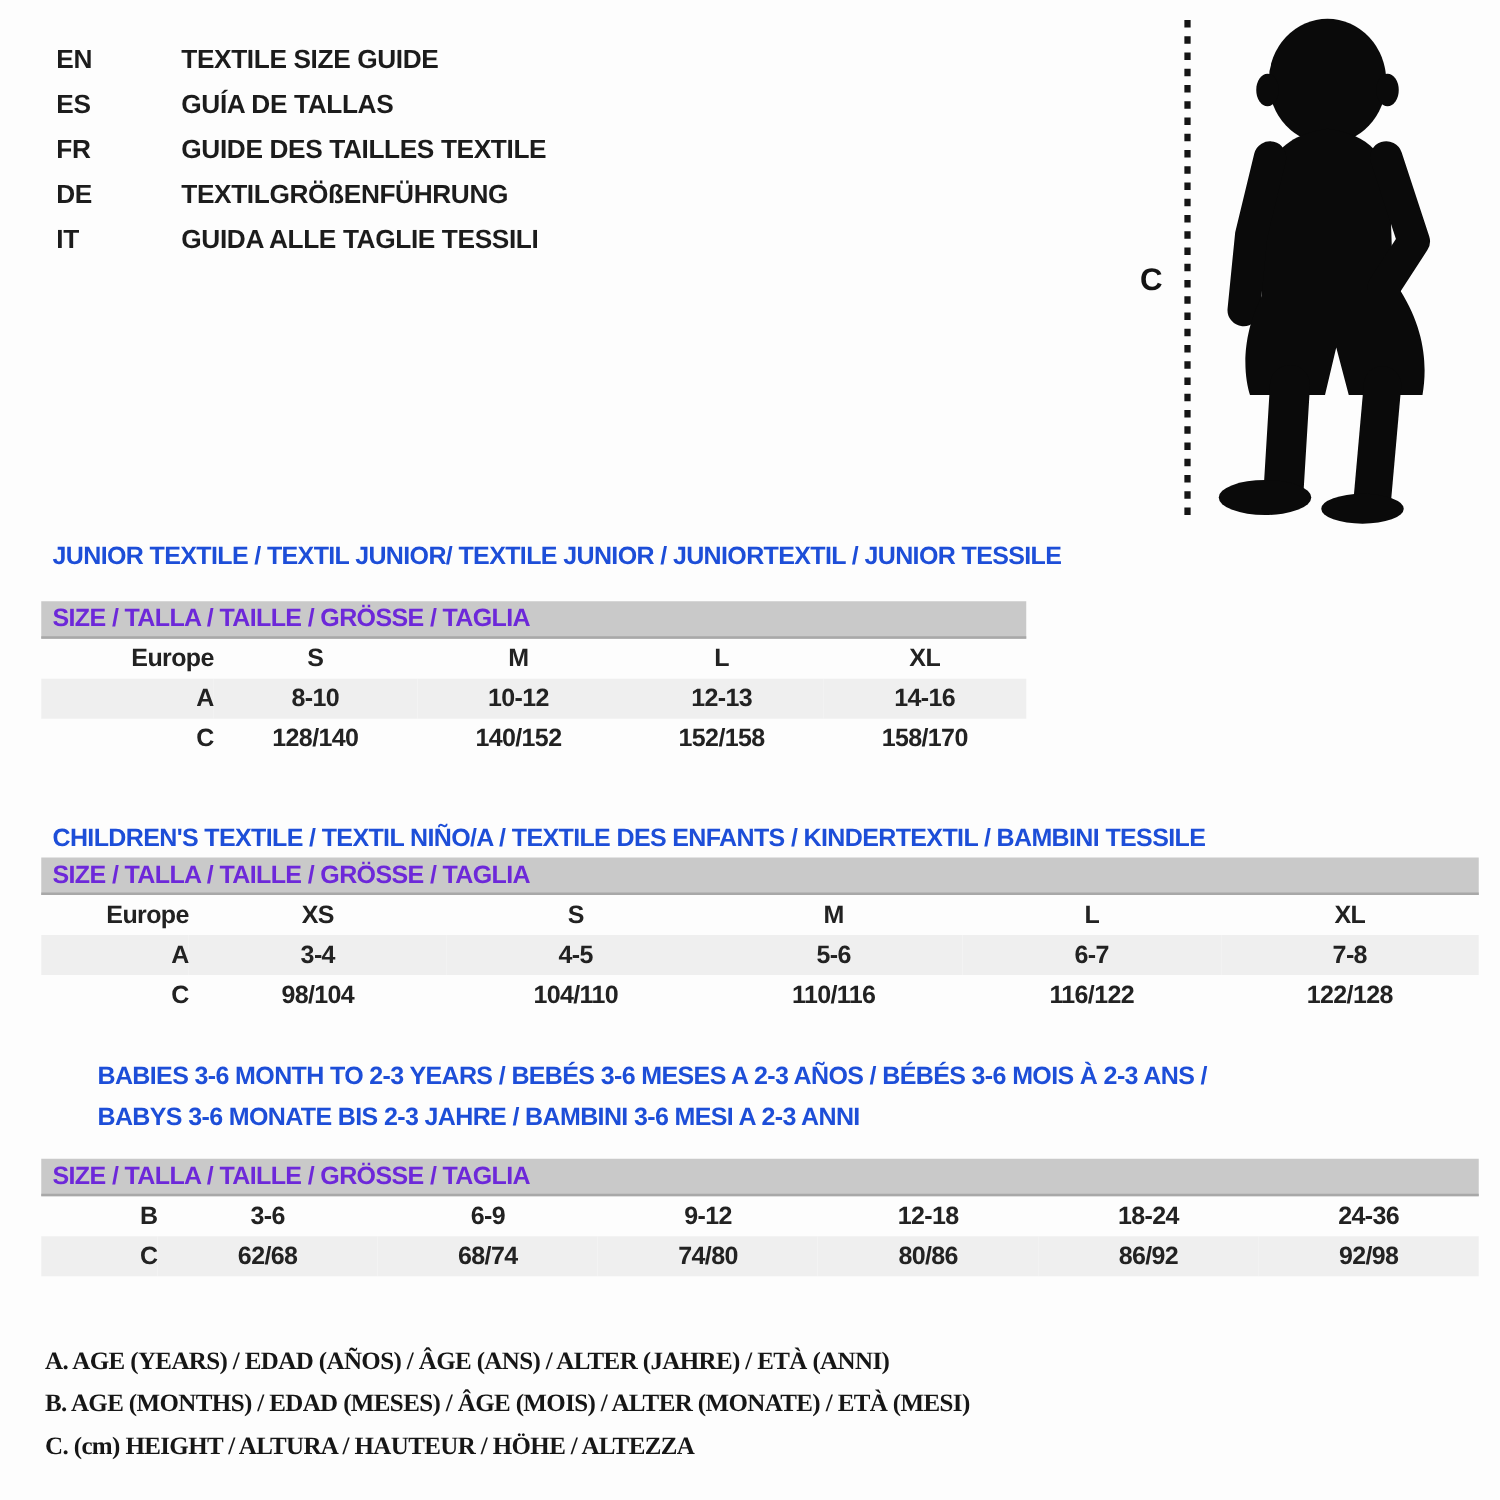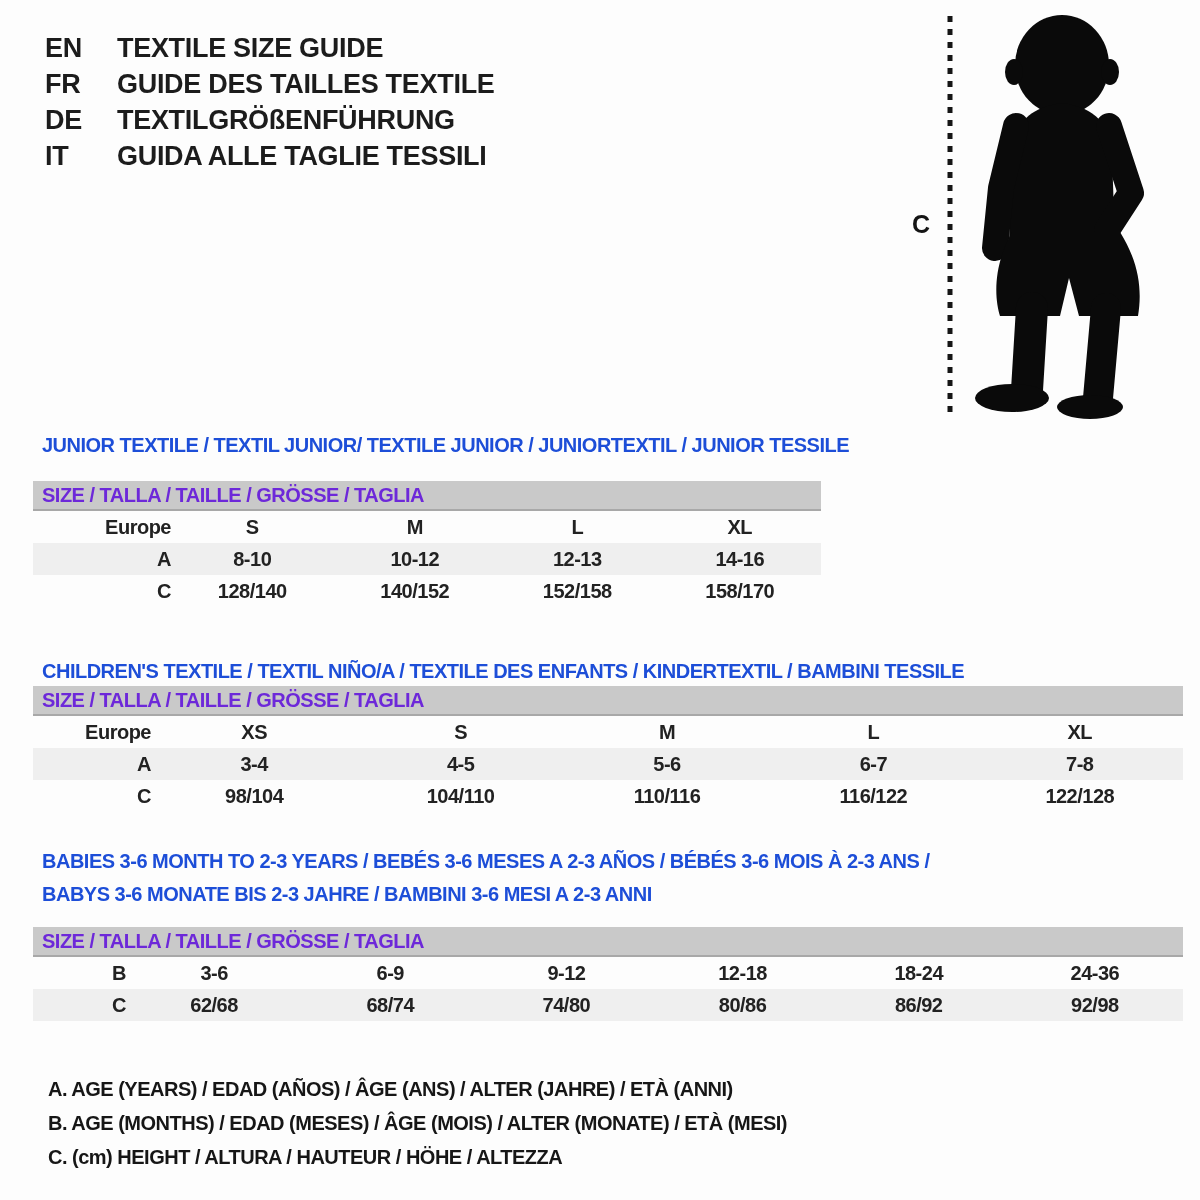--- a/index.html
+++ b/index.html
@@ -7,21 +7,21 @@
     width:1200px;height:1200px;position:relative;
     background:#fdfdfd;
     font-family:"Liberation Sans",sans-serif;
     font-weight:700;
     color:#1c1c1c;
     letter-spacing:-0.3px;
     overflow:hidden;
   }
   
   .lang-list{position:absolute;left:45px;top:30px;}
-  .lang-row{display:flex;line-height:36px;font-size:27px;}
+  .lang-row{display:flex;line-height:36px;font-size:21px;gap:28px;}
   .lang-code{width:72px;flex:0 0 72px;}
   .lang-label{white-space:nowrap;}
 
   
   .figure{position:absolute;left:900px;top:8px;width:250px;height:412px;}
   .figure svg{position:absolute;left:0;top:0;}
   .c-label{position:absolute;left:12px;top:202px;font-size:25px;color:#141414;}
 
   
   .sec-title{position:absolute;left:42px;font-size:20px;letter-spacing:-0.5px;white-space:nowrap;color:#1d4ed8;}
@@ -45,33 +45,37 @@
   .tbl-junior{top:481px;width:788px;}
   .tbl-junior td.lbl{width:130px;}
   .title-junior{top:434px;}
 
   .tbl-children{top:686px;width:1150px;}
   .tbl-children td.lbl{width:110px;}
   .title-children{top:660px;}
 
   .tbl-babies{top:927px;width:1150px;}
   .tbl-babies td.lbl{width:85px;}
-  .title-babies{top:845px;}
-
-  
-  .legend{position:absolute;left:48px;top:1072px;}
+  .title-babies{top:845px;margin-left:36px;}
+
+  
+  .legend{position:absolute;left:36px;top:1072px;font-family:Liberation Serif, serif;}
   .legend-row{font-size:20px;line-height:34px;white-space:nowrap;letter-spacing:-0.5px;color:#161616;}
 </style>
 </head>
 <body>
 
 <div class="lang-list" id="lang-list">
     <div class="lang-row">
       <span class="lang-code">EN</span>
       <span class="lang-label">TEXTILE SIZE GUIDE</span>
+    </div>
+    <div class="lang-row">
+      <span class="lang-code">ES</span>
+      <span class="lang-label">GUÍA DE TALLAS</span>
     </div>
     <div class="lang-row">
       <span class="lang-code">FR</span>
       <span class="lang-label">GUIDE DES TAILLES TEXTILE</span>
     </div>
     <div class="lang-row">
       <span class="lang-code">DE</span>
       <span class="lang-label">TEXTILGRÖßENFÜHRUNG</span>
     </div>
     <div class="lang-row">

